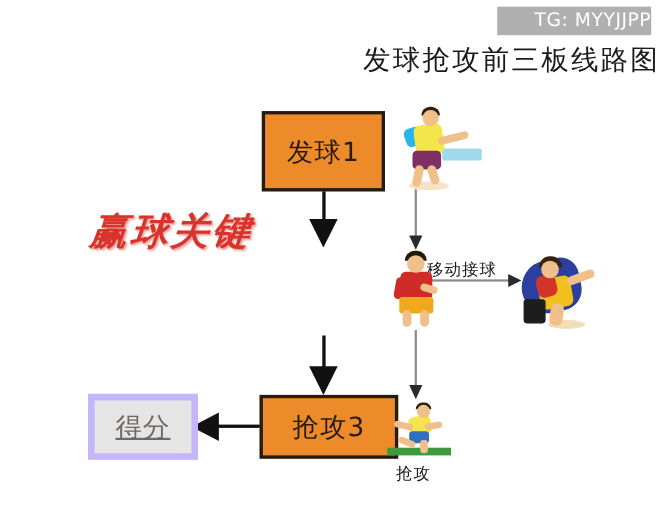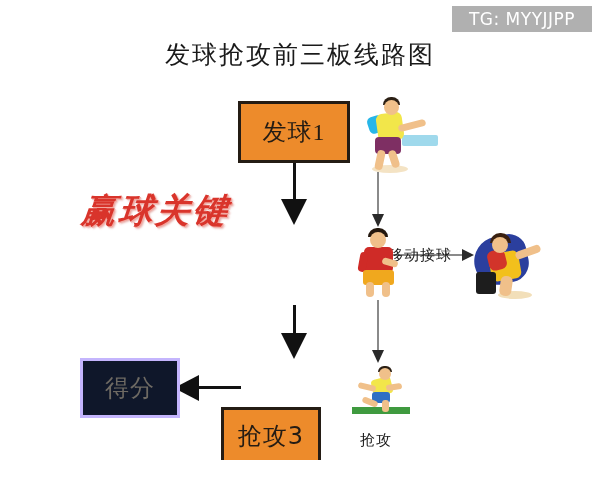--- a/index.html
+++ b/index.html
@@ -22,31 +22,31 @@
   #tg-badge {
     position: absolute;
     left: 452px;
     top: 6px;
     width: 140px;
     height: 26px;
     background: #b0b0b0;
     color: #ffffff;
     font-size: 17px;
     line-height: 26px;
-    text-align: center;
+    text-align: right;
     letter-spacing: 0.5px;
   }
 
   
   #title {
     position: absolute;
     left: 0;
     top: 38px;
     width: 600px;
-    text-align: center;
+    text-align: right;
     font-size: 25px;
     color: #1a1a1a;
     letter-spacing: 2px;
     font-weight: 500;
   }
 
   
   .flow-box {
     position: absolute;
     box-sizing: border-box;
@@ -55,27 +55,28 @@
     justify-content: center;
     font-size: 24px;
     letter-spacing: 1px;
   }
   .box-orange {
     background: #ed8b2b;
     border: 3px solid #241c14;
     color: #241c14;
   }
   .box-white {
-    background: #0f172a;
-    border: 3px solid #c4b5fd;
+    background: #e5e5e5;
+    border: 6px solid #c4b5fd;
     color: #6e6a63;
-  }
-
-  #box-serve   { left: 238px; top: 101px; width: 112px; height: 62px; font-family: Liberation Serif, serif; }
-  #box-attack  { left: 221px; top: 359px; width: 100px; height: 58px; margin-top: 48px; }
+    text-decoration: underline;
+  }
+
+  #box-serve   { left: 238px; top: 101px; width: 112px; height: 73px; }
+  #box-attack  { left: 236px; top: 359px; width: 126px; height: 58px; }
   #box-score   { left:  80px; top: 358px; width: 100px; height: 60px; }
 
   
   #diamond-wrap {
     position: absolute;
     left: 238px;
     top: 225px;
     width: 112px;
     height: 80px;
   }
@@ -177,21 +178,20 @@
     transform: skewX(-6deg);
     text-shadow: 1px 1px 0 #f3a79f, 2px 2px 2px rgba(190,40,30,0.35);
   }
 
   
   .small-label {
     position: absolute;
     font-size: 15px;
     color: #1a1a1a;
     letter-spacing: 1px;
-    margin-top: 10px;
   }
   #lbl-move   { left: 388px; top: 236px; }
   #lbl-attack { left: 360px; top: 421px; }
   #lbl-fig {
     position: absolute;
     left: 418px;
     top: 366px;
     font-size: 20px;
     color: #d9342b;
     letter-spacing: 2px;

